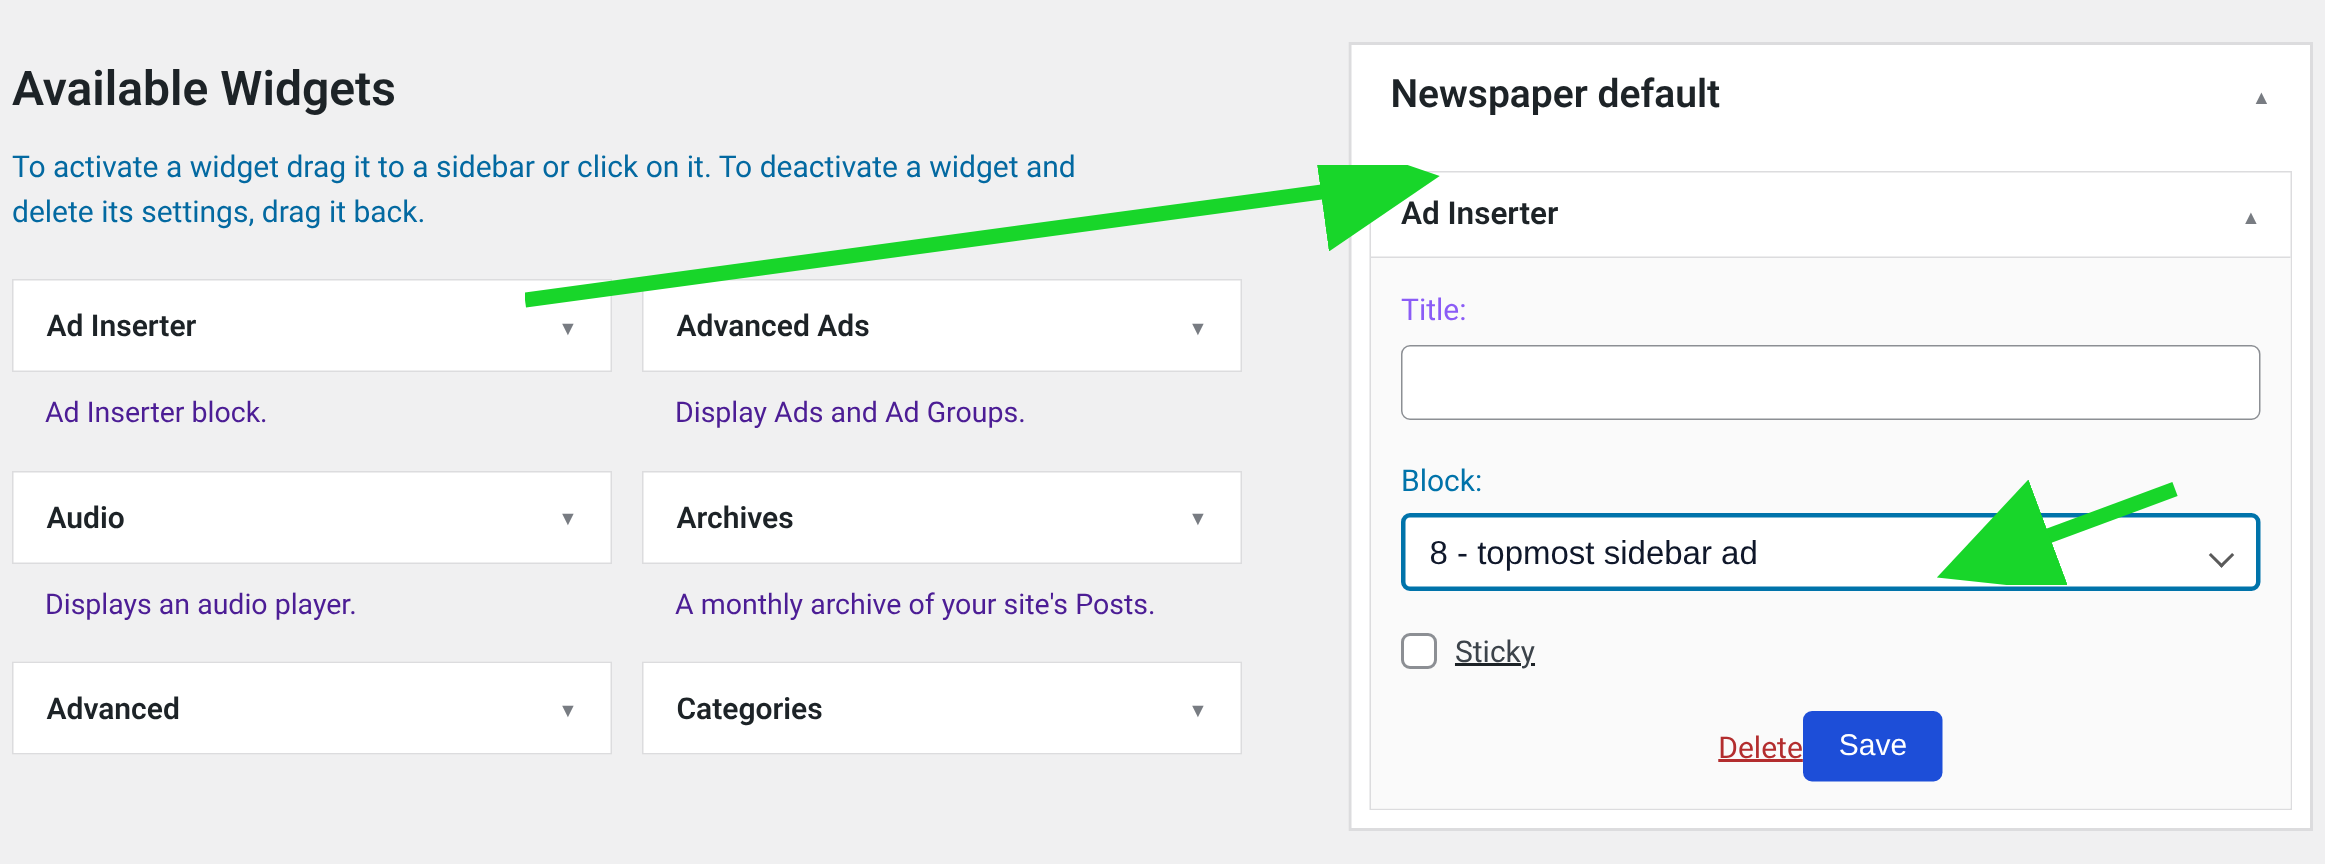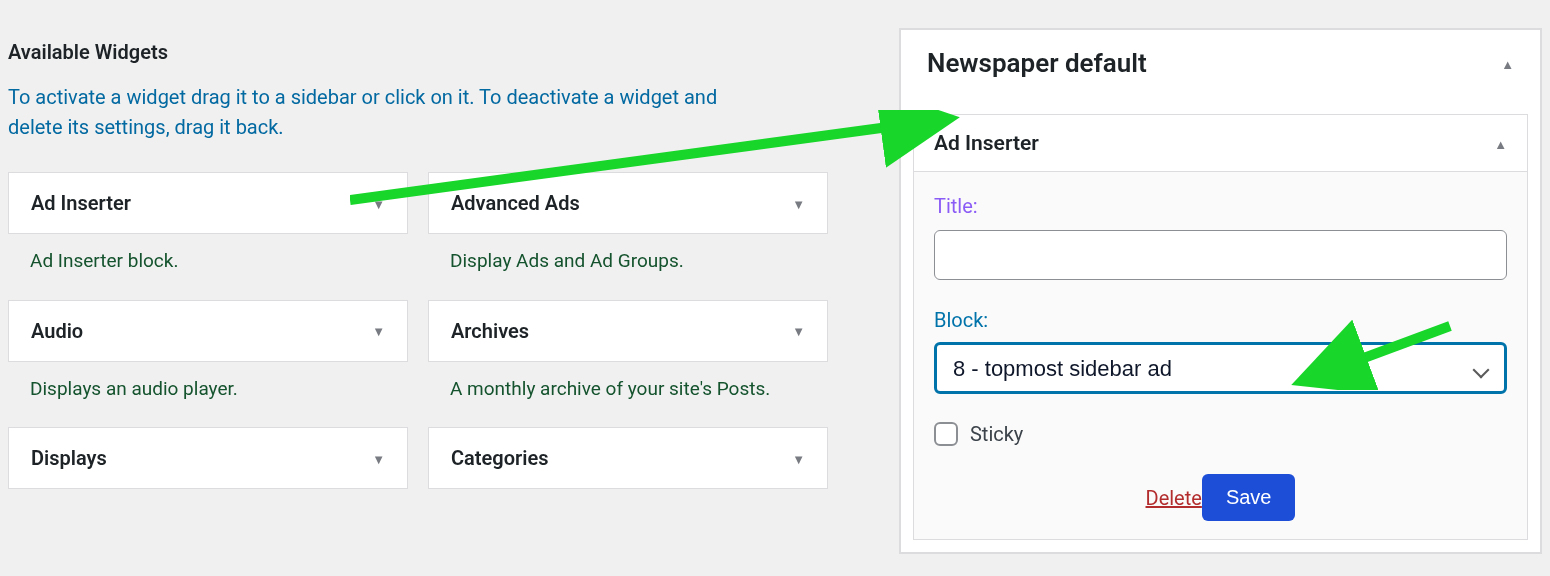--- a/index.html
+++ b/index.html
@@ -16,21 +16,21 @@
   .wrap {
     display: flex;
     padding: 10px 8px 0 8px;
     position: relative;
   }
   .left-col {
     width: 900px;
     padding-right: 60px;
   }
   .avail-title {
-    font-size: 20px;
+    font-size: 32px;
     font-weight: 600;
     margin: 30px 0 18px 0;
     color: #1d2327;
   }
   .avail-desc {
     font-size: 20px;
     color: #0369a1;
     line-height: 1.5;
     margin: 0 0 30px 0;
     max-width: 720px;
@@ -58,21 +58,21 @@
     font-weight: 600;
     color: #1d2327;
   }
   .caret-down::before {
     content: "▼";
     font-size: 13px;
     color: #787c82;
   }
   .widget-desc {
     font-size: 19px;
-    color: #14532d;
+    color: #4c1d95;
     padding: 14px 22px 20px 22px;
     line-height: 1.4;
     min-height: 60px;
   }
   .right-col {
     width: 650px;
     margin-left: auto;
     margin-top: 18px;
   }
   .sidebar-panel {
@@ -162,20 +162,21 @@
     border-right: 2px solid #5a5a5a;
     border-bottom: 2px solid #5a5a5a;
     transform: rotate(45deg);
     pointer-events: none;
   }
   .sticky-row {
     margin-top: 28px;
     display: flex;
     align-items: center;
     gap: 12px;
+    text-decoration: underline;
   }
   .sticky-check {
     width: 24px;
     height: 24px;
     border: 2px solid #8c8f94;
     border-radius: 6px;
     background: #fff;
   }
   .sticky-label {
     font-size: 20px;
@@ -246,21 +247,21 @@
       <div class="widget-cell">
         <div class="widget-box">
           <span class="widget-label">Archives</span>
           <span class="caret-down"></span>
         </div>
         <div class="widget-desc">A monthly archive of your site's Posts.</div>
       </div>
 
       <div class="widget-cell">
         <div class="widget-box">
-          <span class="widget-label">Displays</span>
+          <span class="widget-label">Advanced</span>
           <span class="caret-down"></span>
         </div>
       </div>
 
       <div class="widget-cell">
         <div class="widget-box">
           <span class="widget-label">Categories</span>
           <span class="caret-down"></span>
         </div>
       </div>

